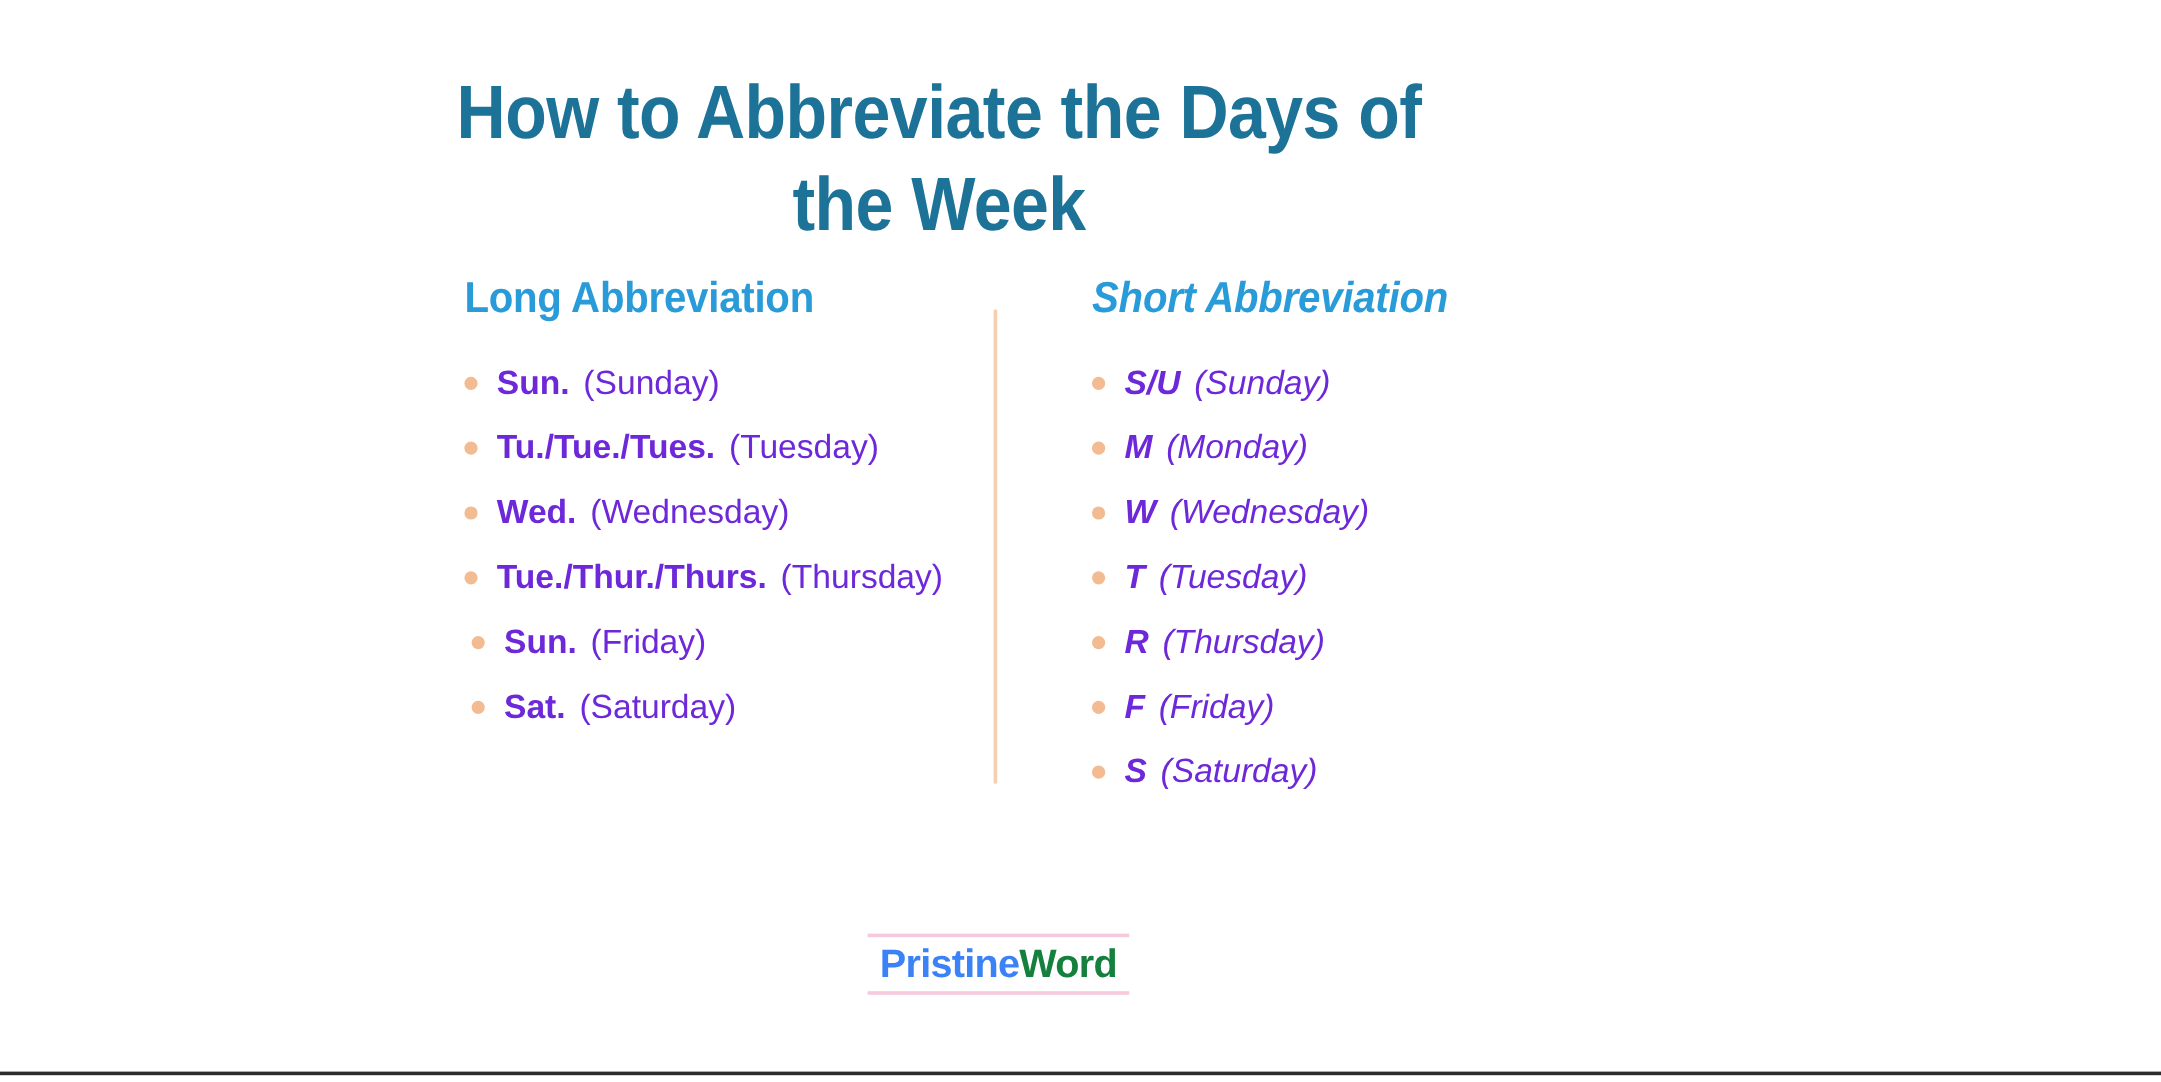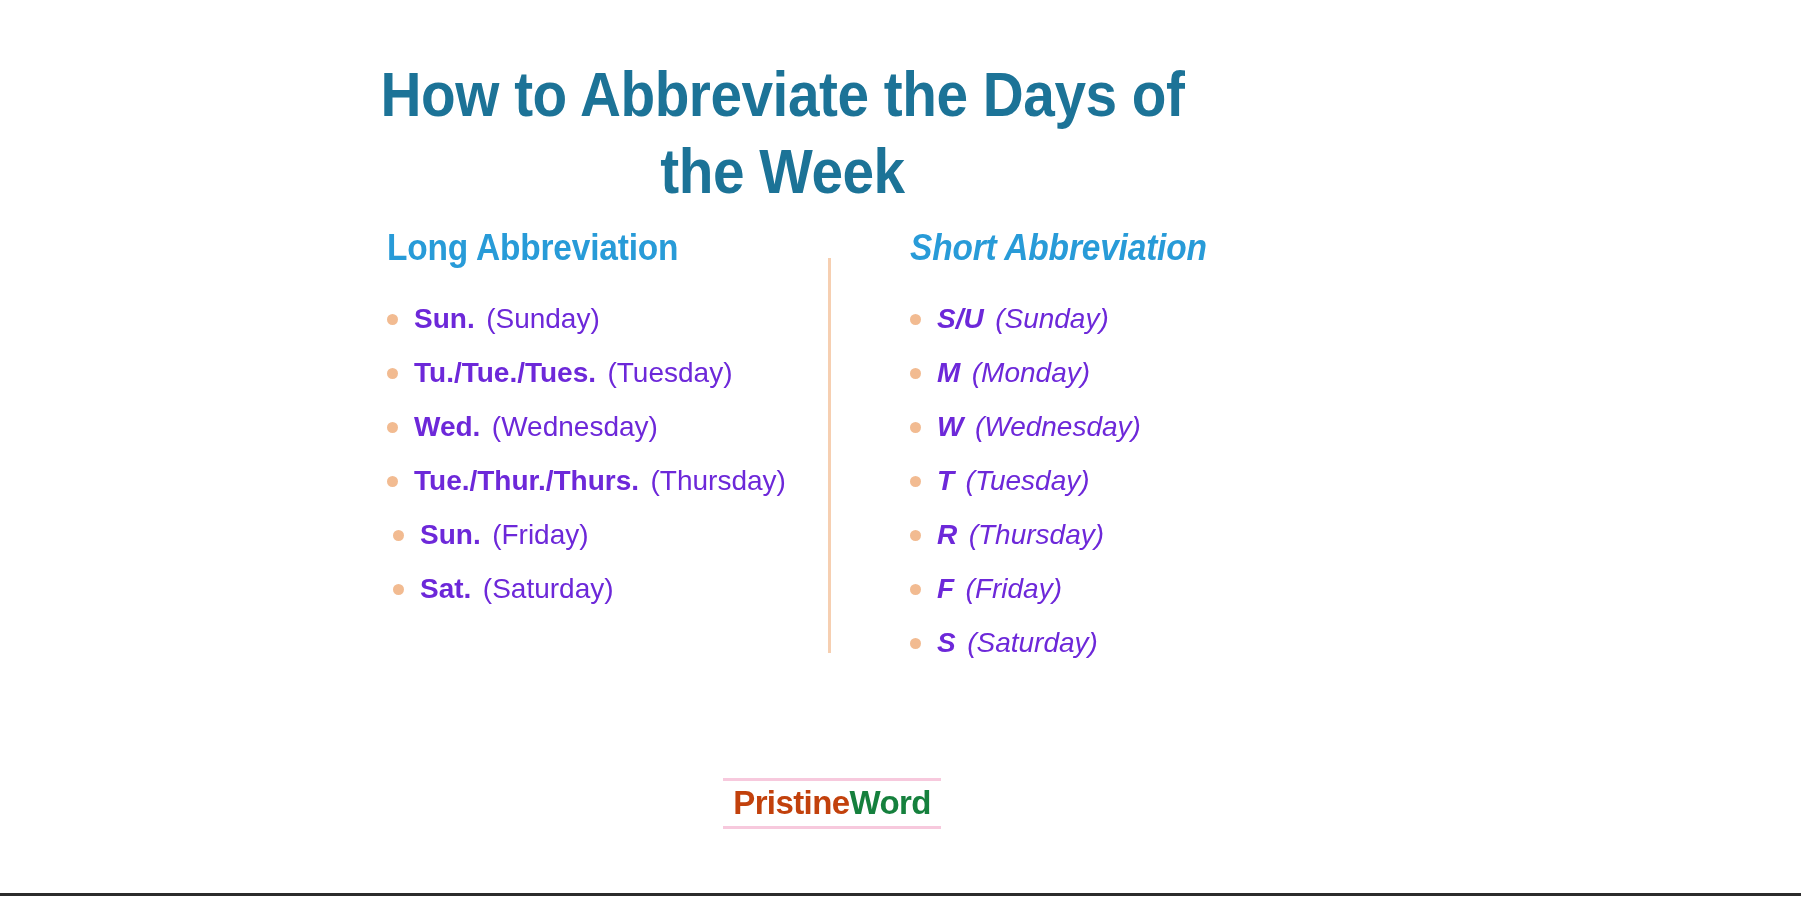--- a/index.html
+++ b/index.html
@@ -129,21 +129,21 @@
     padding: 1px 0 2px 0;
   }
   .logo-text {
     font-family: "Liberation Sans", sans-serif;
     font-weight: bold;
     font-size: 33px;
     line-height: 42px;
     letter-spacing: -0.6px;
     white-space: nowrap;
   }
-  .logo-a { color: #c2410c; }
+  .logo-a { color: #3b82f6; }
   .logo-b { color: #15803d; }
 
   
   .bottom-rule {
     position: absolute;
     left: 0;
     bottom: 6px;
     width: 1801px;
     height: 3px;
     background: #2b2b2b;

